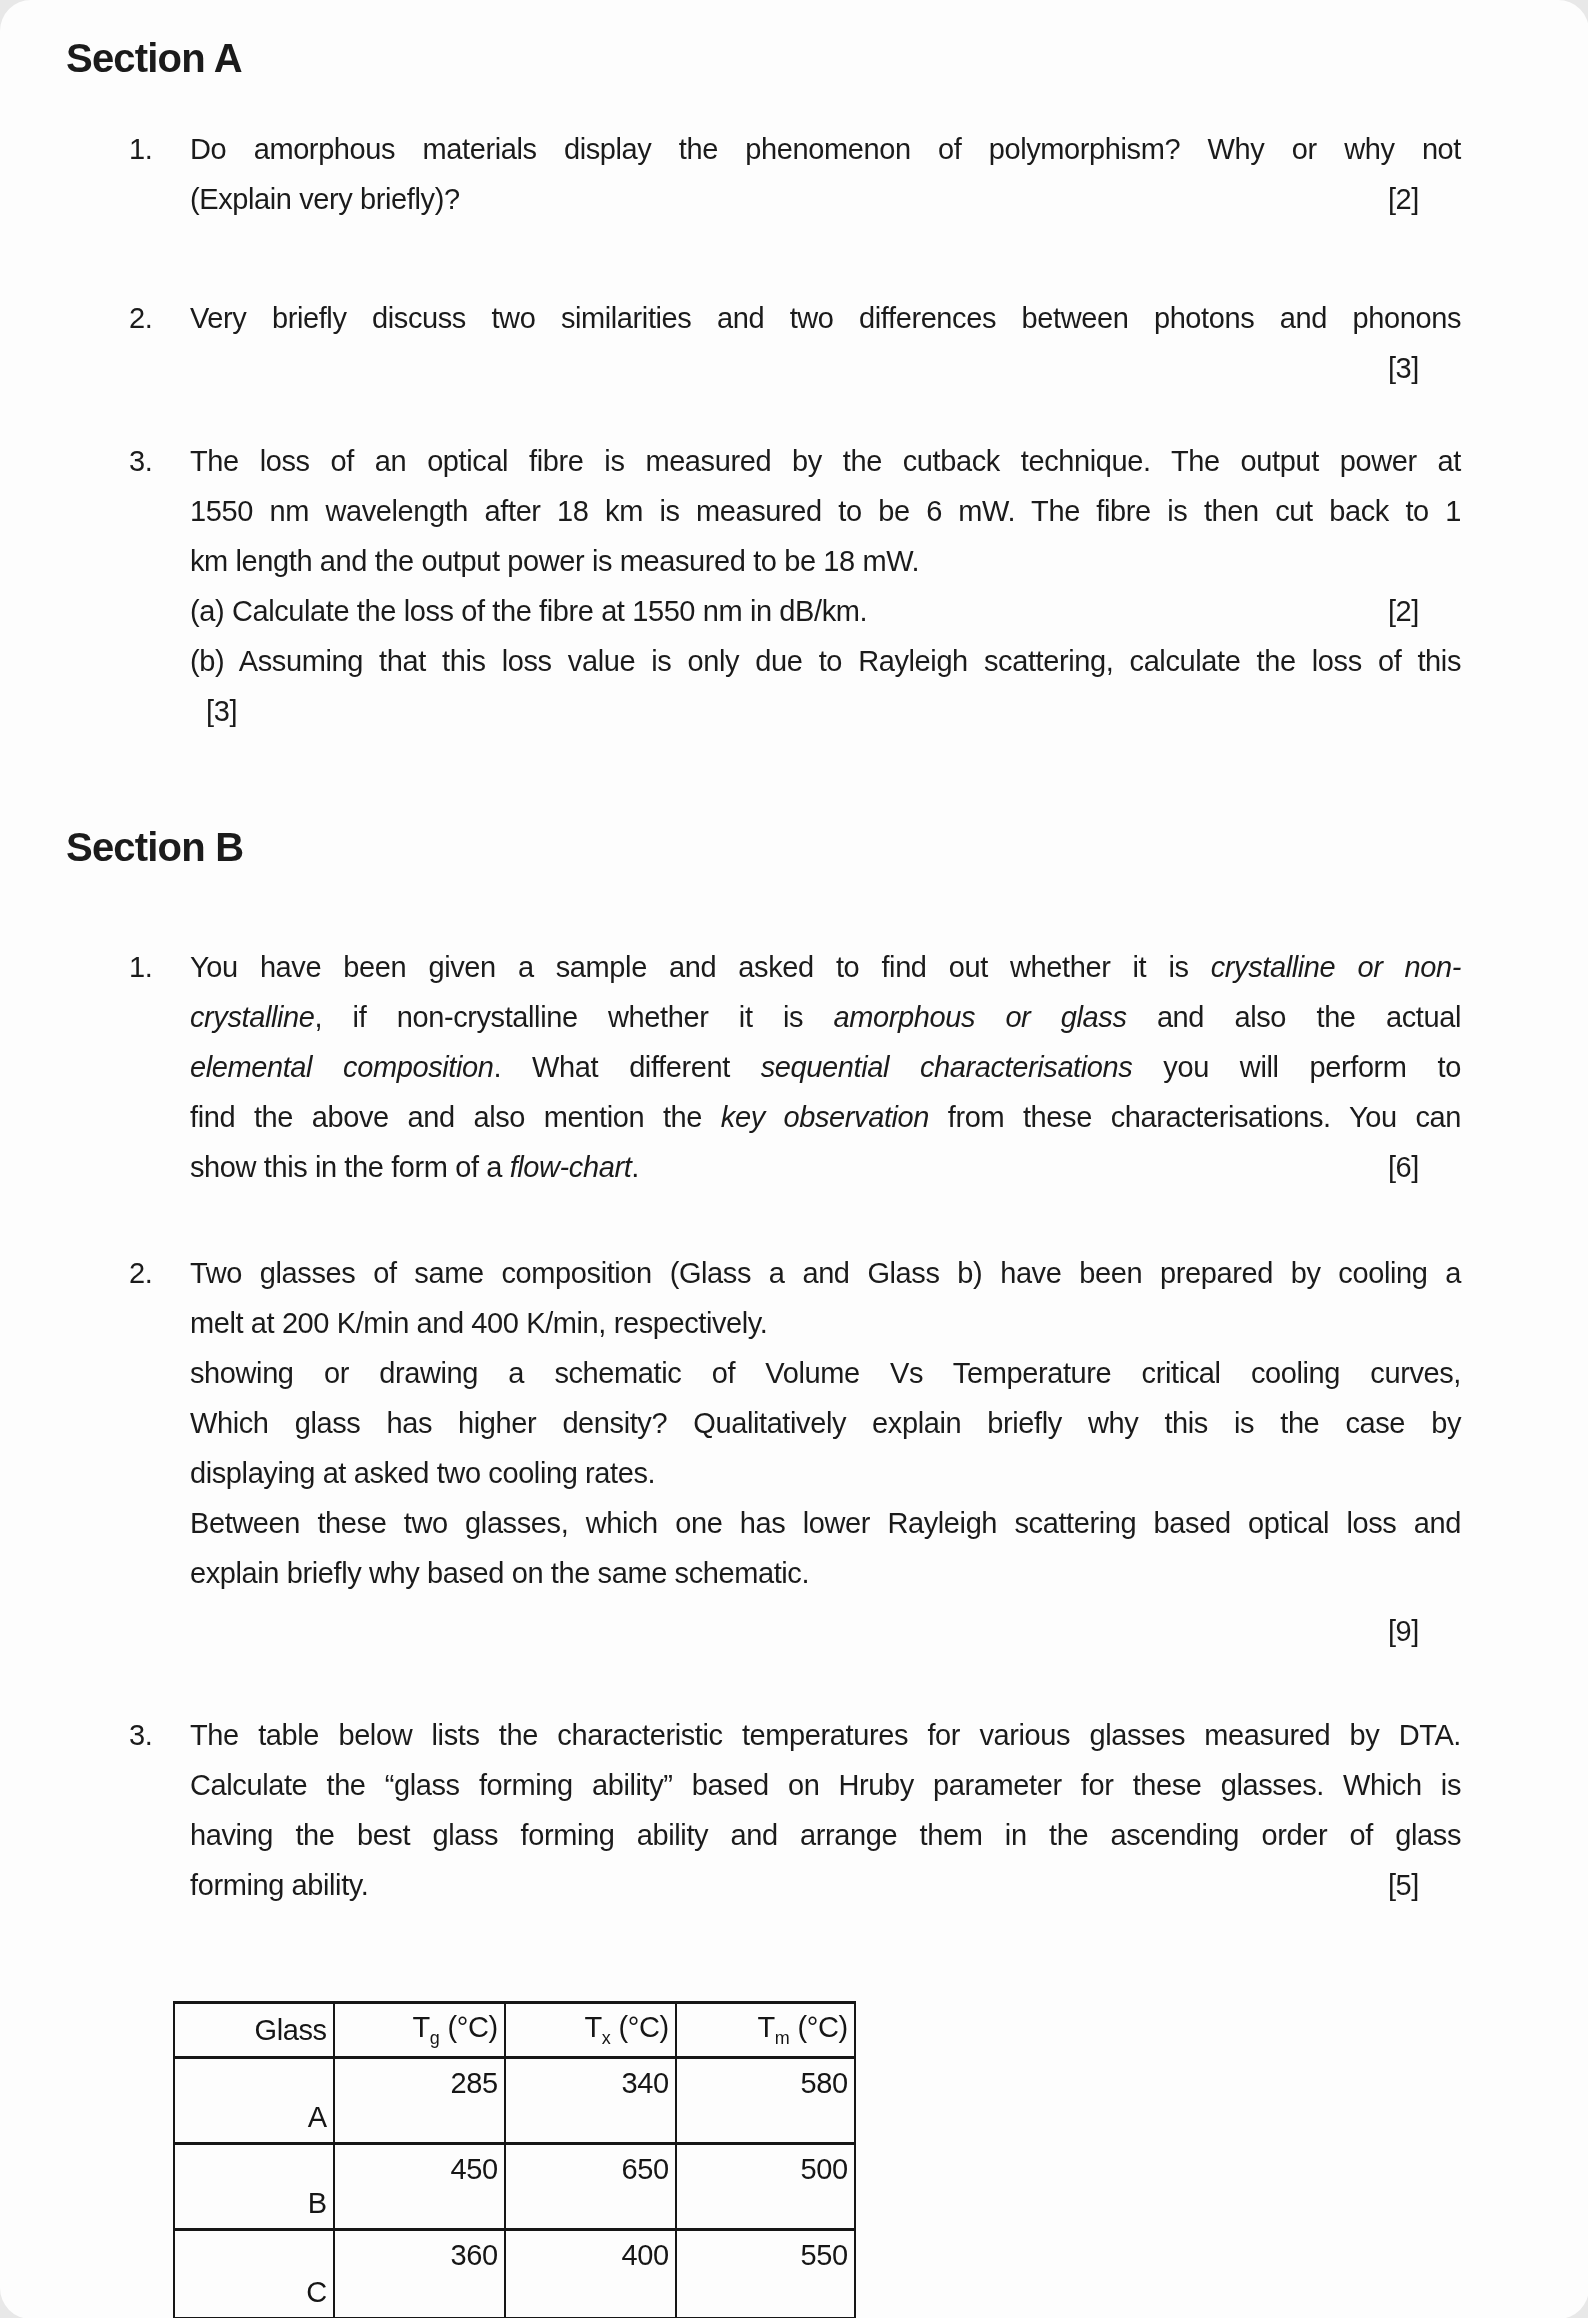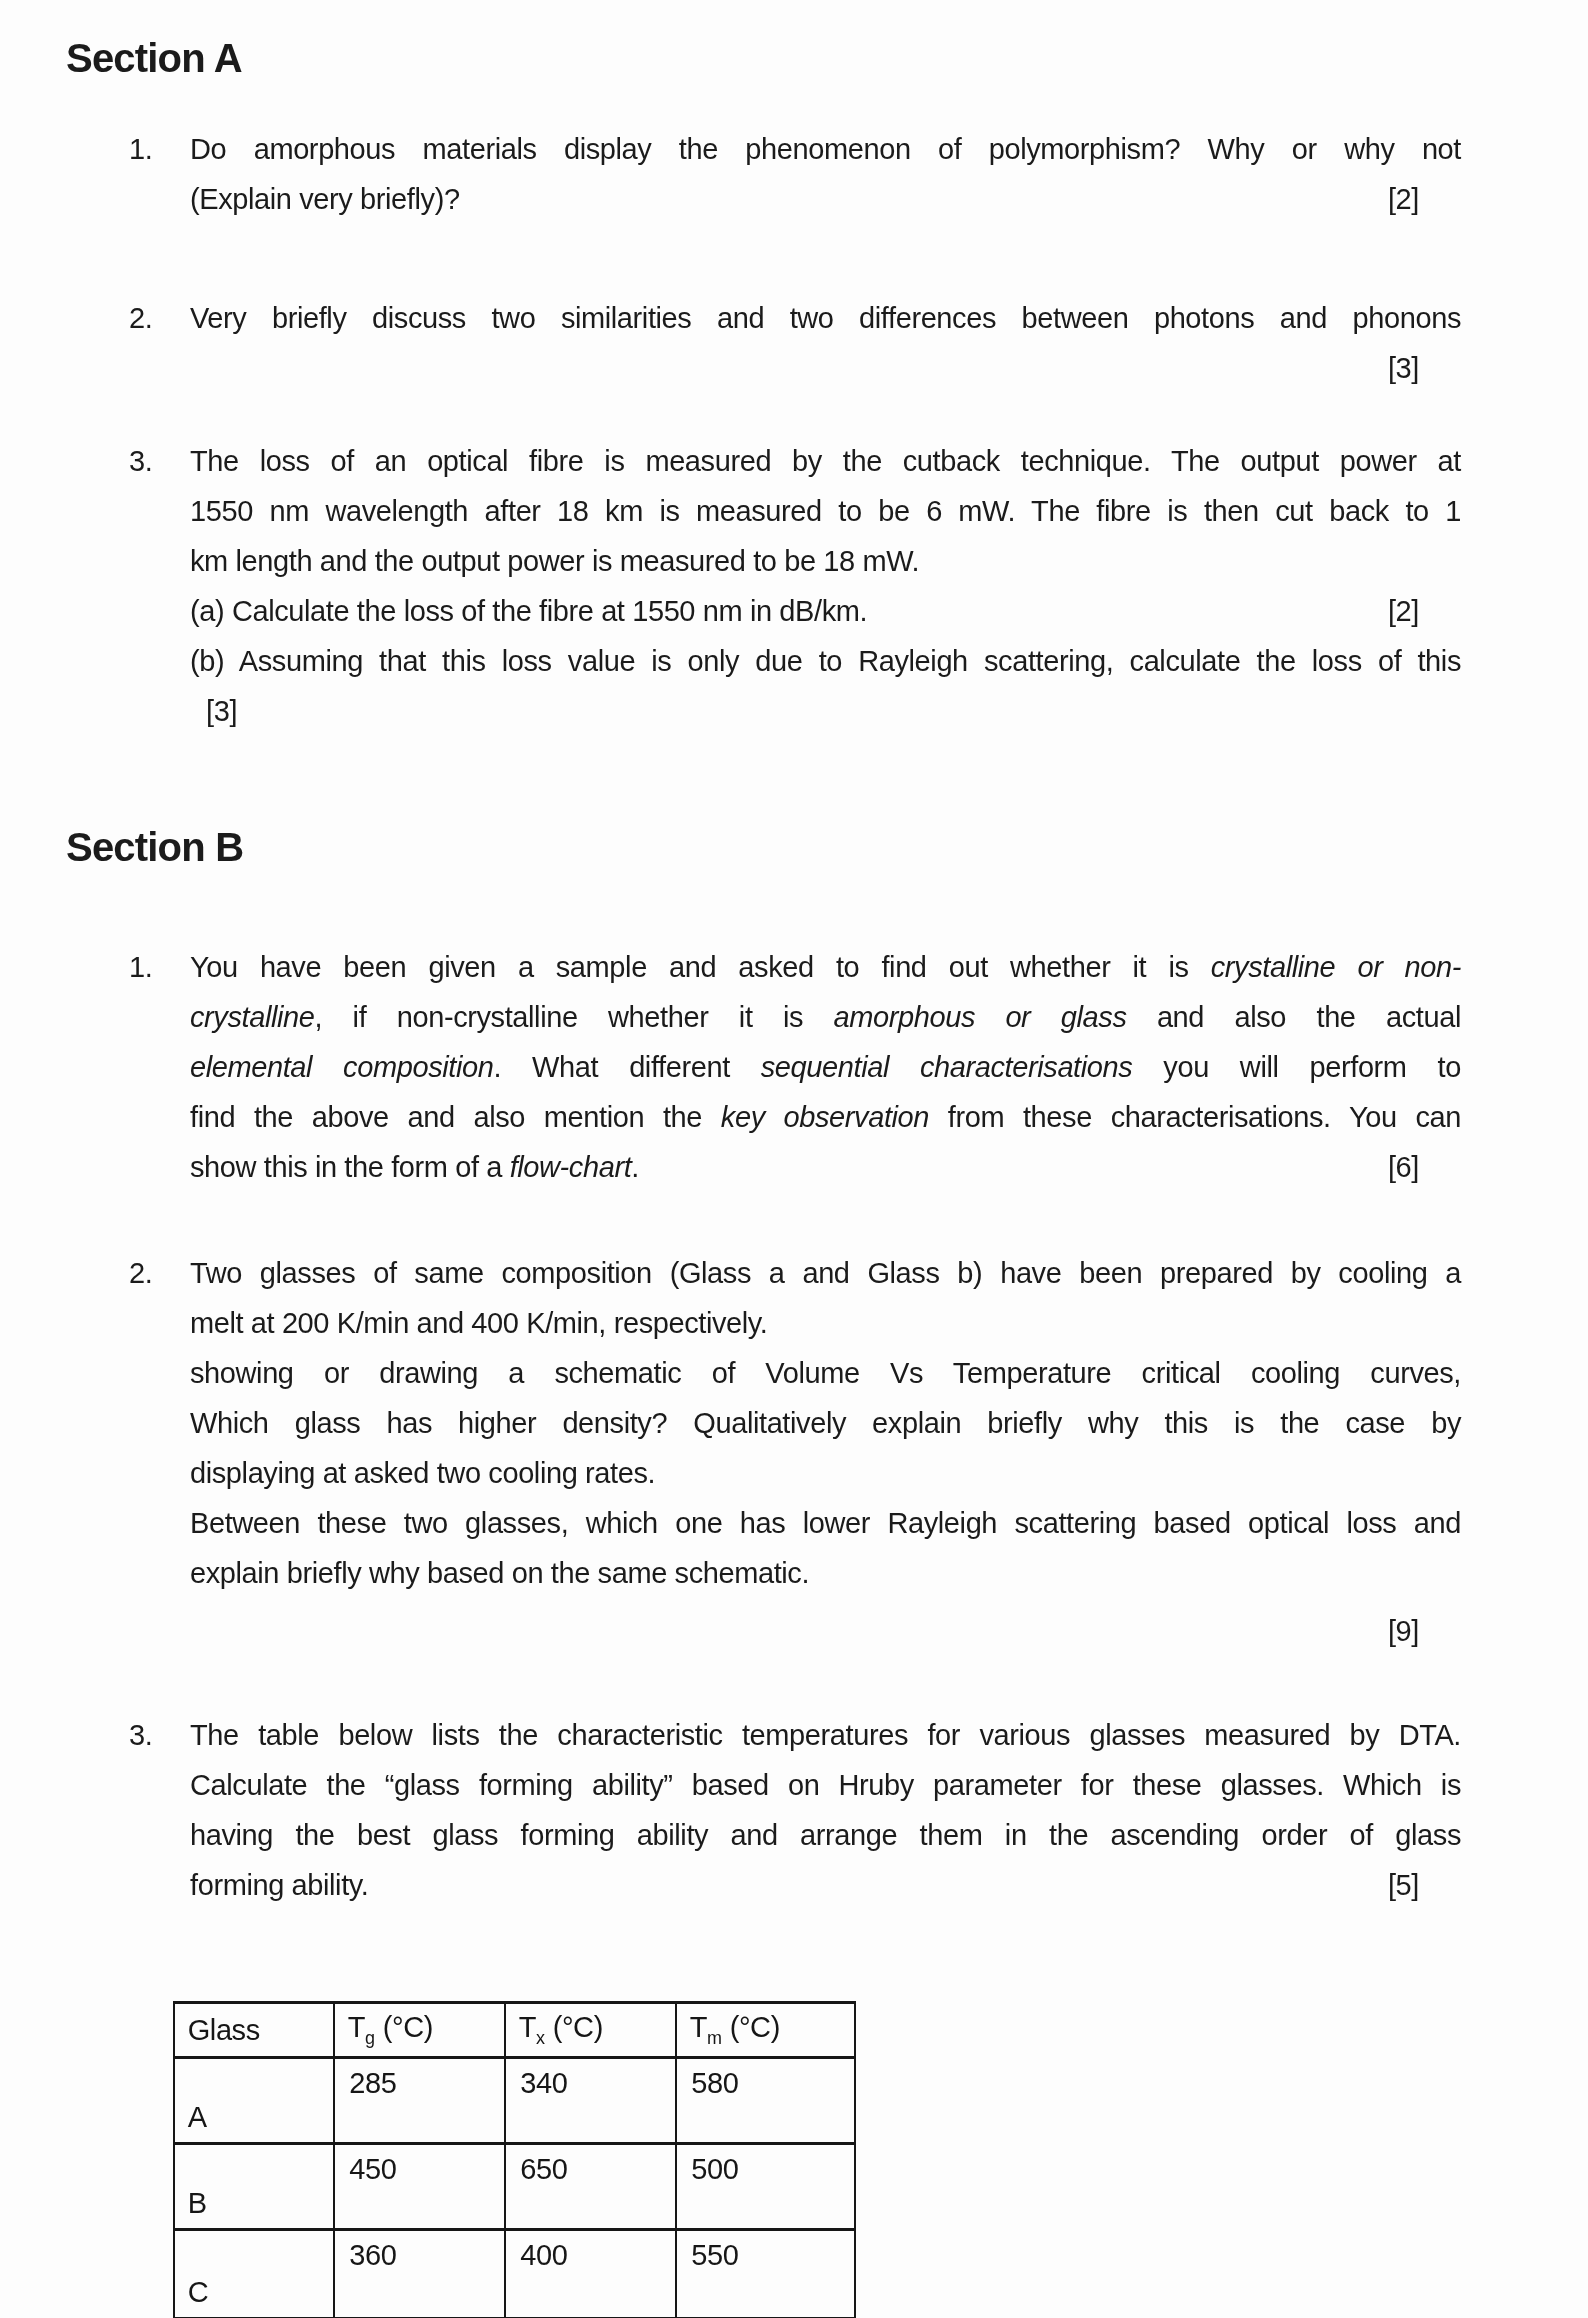--- a/index.html
+++ b/index.html
@@ -10,20 +10,21 @@
   .page {
     position: relative;
     width: 1589px;
     height: 2319px;
     background: #fdfdfd;
     color: #1b1b1b;
     font-family: "Liberation Sans", sans-serif;
     font-size: 29px;
     letter-spacing: -0.4px;
     overflow: hidden;
+    border-radius: 31px;
   }
   .heading {
     position: absolute;
     left: 66px;
     margin: 0;
     font-size: 40px;
     font-weight: bold;
     letter-spacing: -0.8px;
     line-height: 50px;
     white-space: nowrap;
@@ -67,21 +68,21 @@
     table-layout: fixed;
     font-size: 29px;
     letter-spacing: -0.4px;
     color: #161616;
   }
   .dta-table td, .dta-table th {
     border: 2.4px solid #161616;
     border-top-width: 3.2px;
     border-bottom-width: 3.2px;
     font-weight: normal;
-    text-align: left;
+    text-align: right;
     vertical-align: top;
     padding: 0;
     overflow: hidden;
   }
   .dta-table .hdr-cell {
     height: 46px;
     padding: 3.2px 6.3px 3.2px 12.7px;
     vertical-align: middle;
   }
   .dta-table .val-cell {

